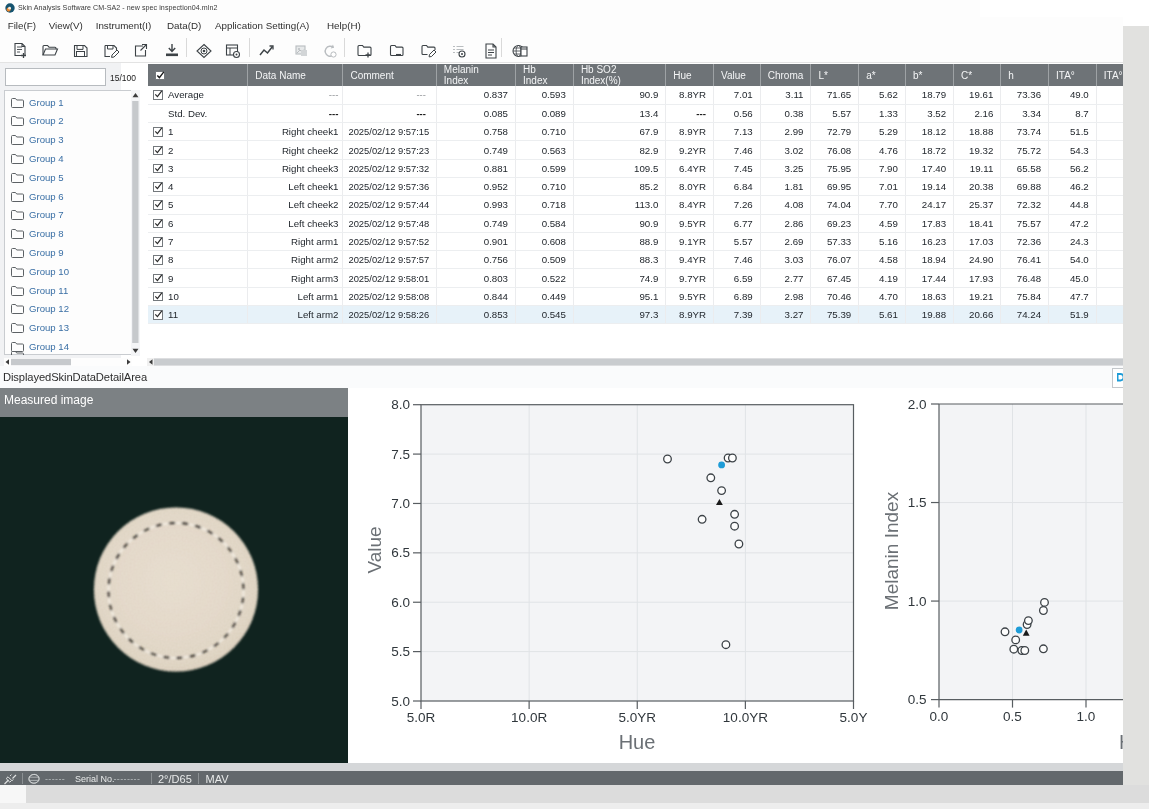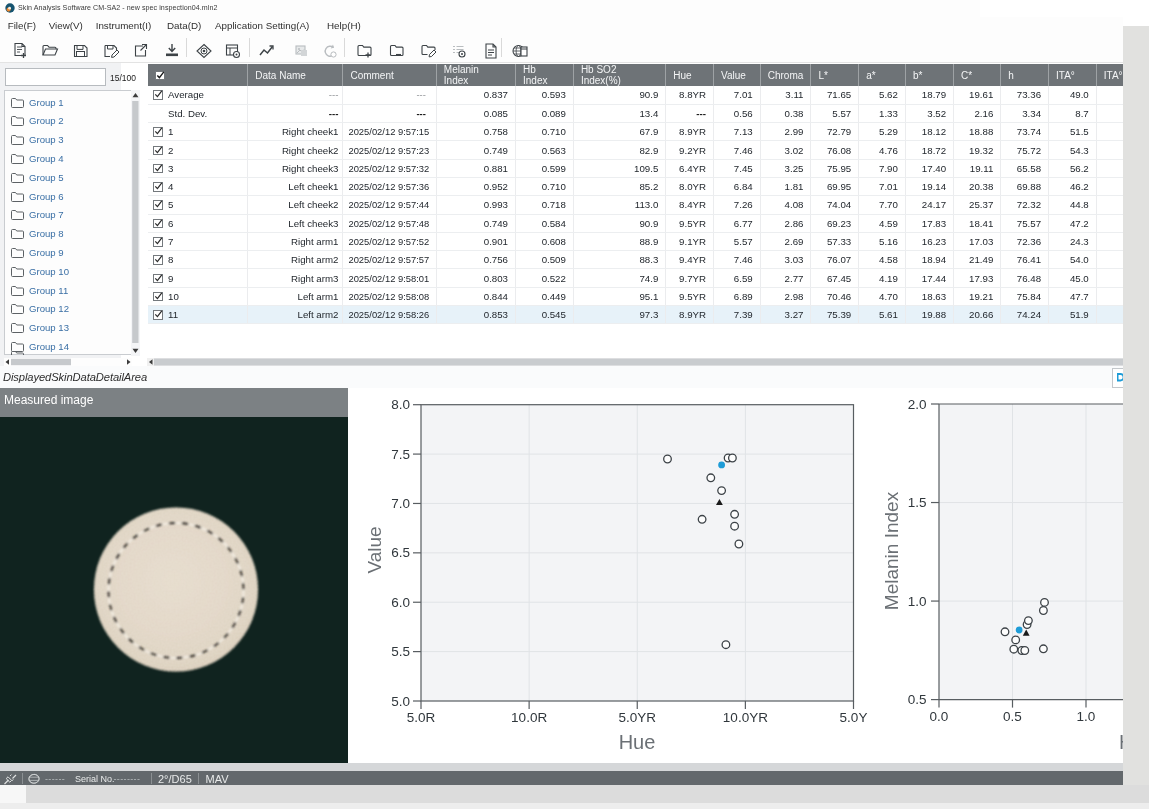--- a/index.html
+++ b/index.html
@@ -34,21 +34,21 @@
 td.nmc { padding-right:4px; } td.cmc { padding-right:10px; font-size:9.4px; }
 td:first-child { border-left:none; }
 td.num { text-align:right; }
 tr.sel td { background:#e7f2f9; }
 .cb { display:inline-block; width:9.5px; height:9.5px; border:1px solid #74797d; background:#fff; vertical-align:-1.5px; position:relative; margin-right:5.5px; }
 .cb svg { position:absolute; left:-1px; top:-2px; }
 .cbsp { display:inline-block; width:15px; }
 
 
 #detail-row { left:0; top:366px; width:1123px; height:22px; background:#fafbfc; }
-#detail-label { left:3px; top:371px; font-size:11.2px; color:#2d2d2d; letter-spacing:-0.1px;font-style:italic; }
+#detail-label { left:3px; top:371px; font-size:11.2px; color:#2d2d2d; letter-spacing:-0.1px; }
 #mini-btn { left:1112px; top:367.5px; width:11px; height:20px; background:#fff; border:1px solid #c3c7cb; border-right:none; }
 
 
 #mi-panel { left:0; top:388px; width:348px; height:375px; background:#10231f; }
 #mi-head { left:0; top:0; width:348px; height:29px; background:#7c8184; }
 #mi-title { left:4px; top:4.5px; font-size:12px; color:#fff; }
 #plot1 { left:351px; top:388px; width:525px; height:375px; background:#fff; }
 #plot2 { left:880px; top:388px; width:243px; height:375px; background:#fff; overflow:hidden; }
 
 
@@ -494,21 +494,21 @@
           <td class="num cmc">2025/02/12 9:57:57</td>
           <td class="num">0.756</td>
           <td class="num">0.509</td>
           <td class="num">88.3</td>
           <td class="num">9.4YR</td>
           <td class="num">7.46</td>
           <td class="num">3.03</td>
           <td class="num">76.07</td>
           <td class="num">4.58</td>
           <td class="num">18.94</td>
-          <td class="num">21.49</td>
+          <td class="num">24.90</td>
           <td class="num">76.41</td>
           <td class="num">54.0</td>
           <td></td>
         </tr>
         <tr>
           <td><span class="cb"><svg width="11" height="11" viewBox="0 0 11 11">
                 <path d="M2.3 5.4 L4.4 7.6 L8.8 1.8" fill="none" stroke="#2a2a2a" stroke-width="1.25"></path>
               </svg></span>9</td>
           <td class="num nmc">Right arm3</td>
           <td class="num cmc">2025/02/12 9:58:01</td>

